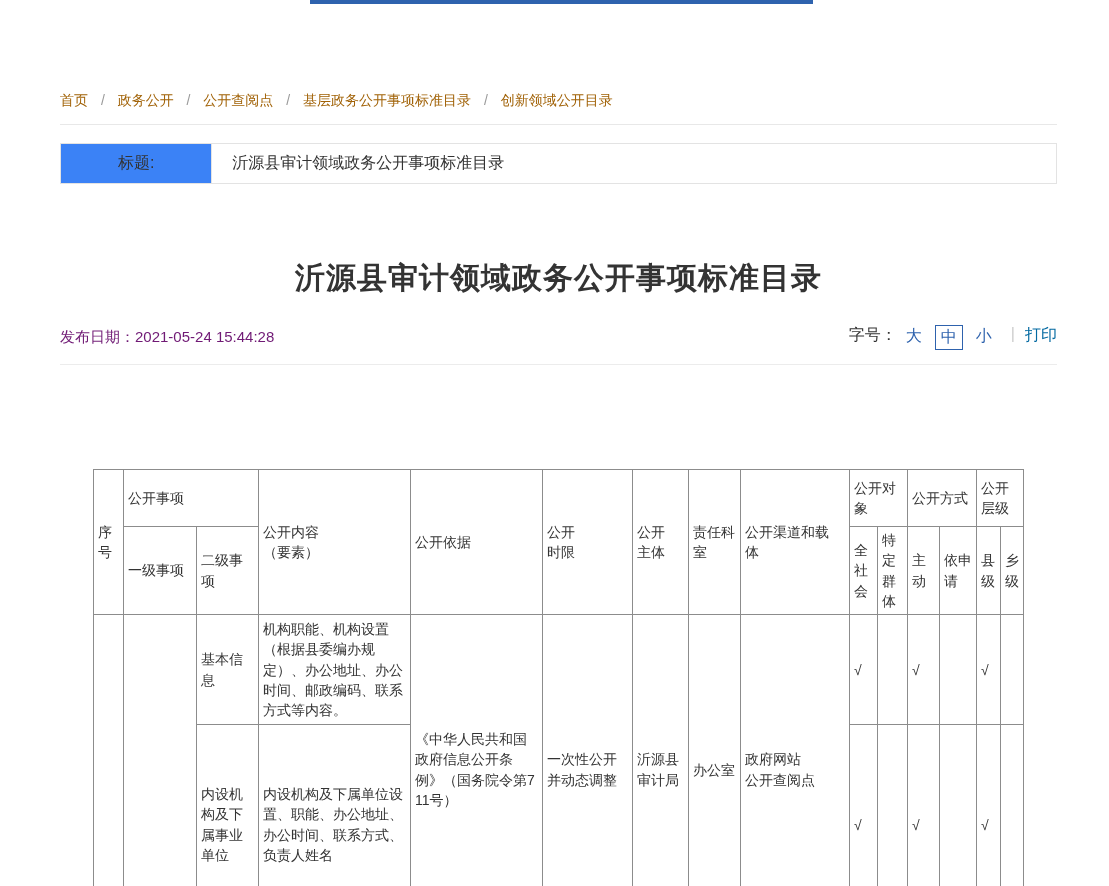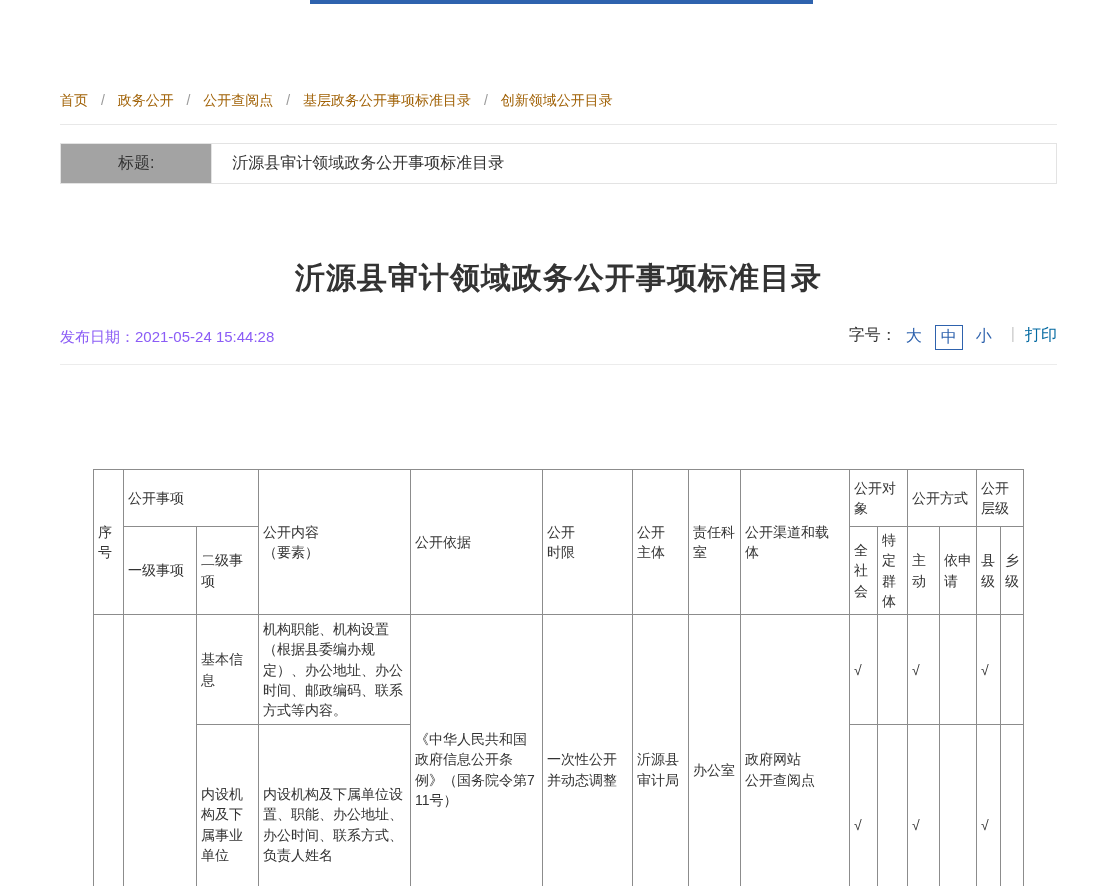--- a/index.html
+++ b/index.html
@@ -12,27 +12,27 @@
   .container { width:997px; margin-left:60px; padding-top:92px; }
 
   
   .breadcrumb { font-size:14px; color:#808080; padding-bottom:14px; border-bottom:1px solid #e8e8e8; }
   .breadcrumb a { color:#a16207; text-decoration:none; cursor:pointer; }
   .breadcrumb .sep { color:#9a9a9a; margin:0 9px; }
 
   
   .meta { width:100%; border-collapse:collapse; margin-top:18px; font-size:16px; }
   .meta td { border:1px solid #e3e3e3; height:40px; }
-  .meta td.label { background:#a3a3a3; text-align:center; color:#333; }
+  .meta td.label { background:#3b82f6; text-align:center; color:#333; }
   .meta td.value { background:#fff; padding-left:20px; color:#333; }
 
   
   .article-title { margin-top:74px; text-align:center; font-size:30px; font-weight:bold; color:#333; letter-spacing:1px; }
   .info-row { display:flex; justify-content:space-between; align-items:center; margin-top:26px; padding-bottom:14px; border-bottom:1px solid #ececec; font-size:15px; }
-  .publish { color:#8b5cf6; }
+  .publish { color:#701a75; }
   .controls { color:#333; font-size:16px; display:flex; }
   .controls .fs-label { color:#333; }
   .controls a { text-decoration:none; cursor:pointer; }
   .size-btn { color:#2e62ad; margin:0 4px; padding:1px 5px; }
   .size-btn.active { border:1px solid #2e62ad; }
   .pipe { color:#cccccc; margin:0 10px; }
   .print-link { color:#0369a1; }
 
   
   .main-wrap { margin-top:104px; margin-left:33px; }

